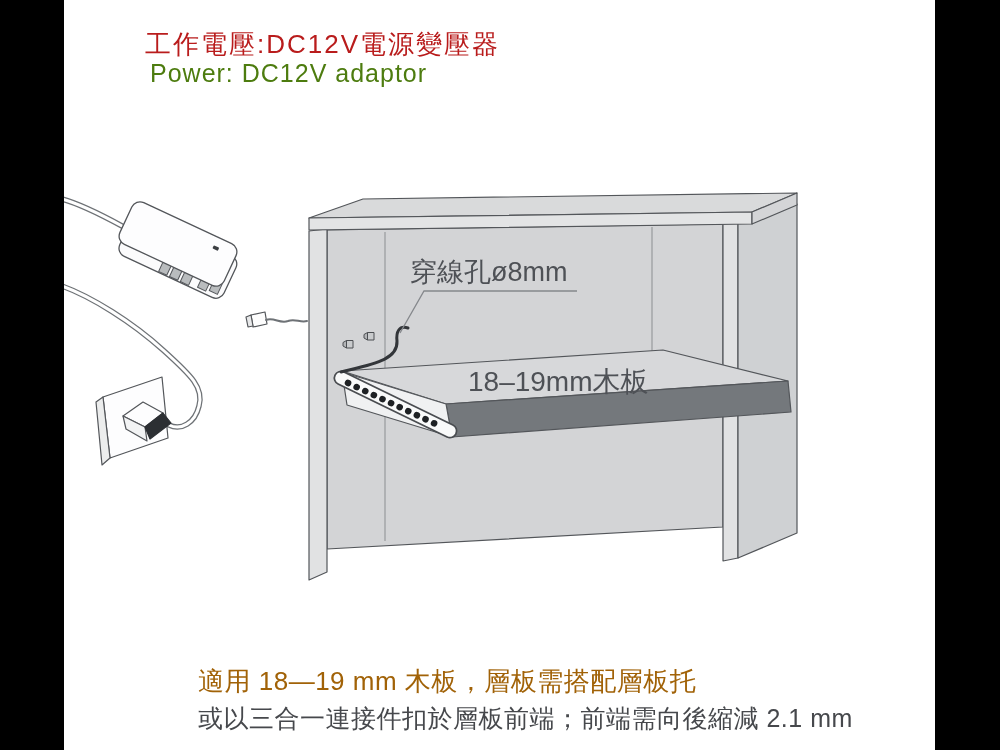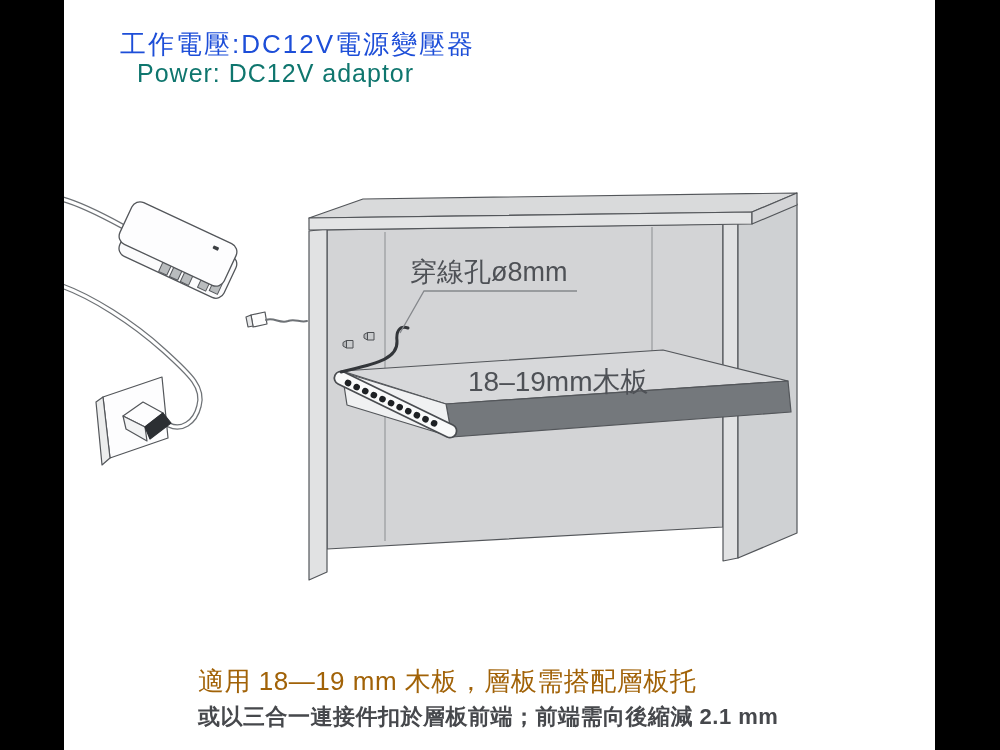--- a/index.html
+++ b/index.html
@@ -3,24 +3,24 @@
 <meta charset="utf-8">
 <style>
   html,body{margin:0;padding:0;background:#000;}
   #screen{position:relative;width:1000px;height:750px;background:#ffffff;overflow:hidden;
           font-family:"Liberation Sans","DejaVu Sans",sans-serif;}
   .letterbox{position:absolute;top:0;height:750px;background:#000;z-index:5;}
   #bar-left{left:0;width:64px;}
   #bar-right{left:935px;width:65px;}
   #diagram-svg{position:absolute;left:0;top:0;z-index:1;}
   .txt{position:absolute;z-index:2;color:#55575b;white-space:nowrap;}
-  #header-line-zh{left:120px;top:27px;font-size:26px;letter-spacing:2px;color:#1d4ed8;}
-  #header-line-en{left:137px;top:59px;font-size:25px;letter-spacing:1px;color:#0f766e;}
+  #header-line-zh{left:145px;top:27px;font-size:26px;letter-spacing:2px;color:#b91c1c;}
+  #header-line-en{left:150px;top:59px;font-size:25px;letter-spacing:1px;color:#4d7c0f;}
   #footer-line-1{left:198px;top:664px;font-size:26px;letter-spacing:0.5px;color:#a16207;}
-  #footer-line-2{left:198px;top:702px;font-size:22px;letter-spacing:0.5px;color:#46484c;font-weight:bold;}
+  #footer-line-2{left:198px;top:702px;font-size:25px;letter-spacing:0.5px;color:#46484c;}
   svg text{font-family:"Liberation Sans","DejaVu Sans",sans-serif;fill:#4e5156;}
 </style>
 </head>
 <body>
 
 <div id="screen">
 
   <svg id="diagram-svg" width="1000" height="750" viewBox="0 0 1000 750">
 
     <g stroke="#53565a" stroke-width="1.2" stroke-linejoin="round">

